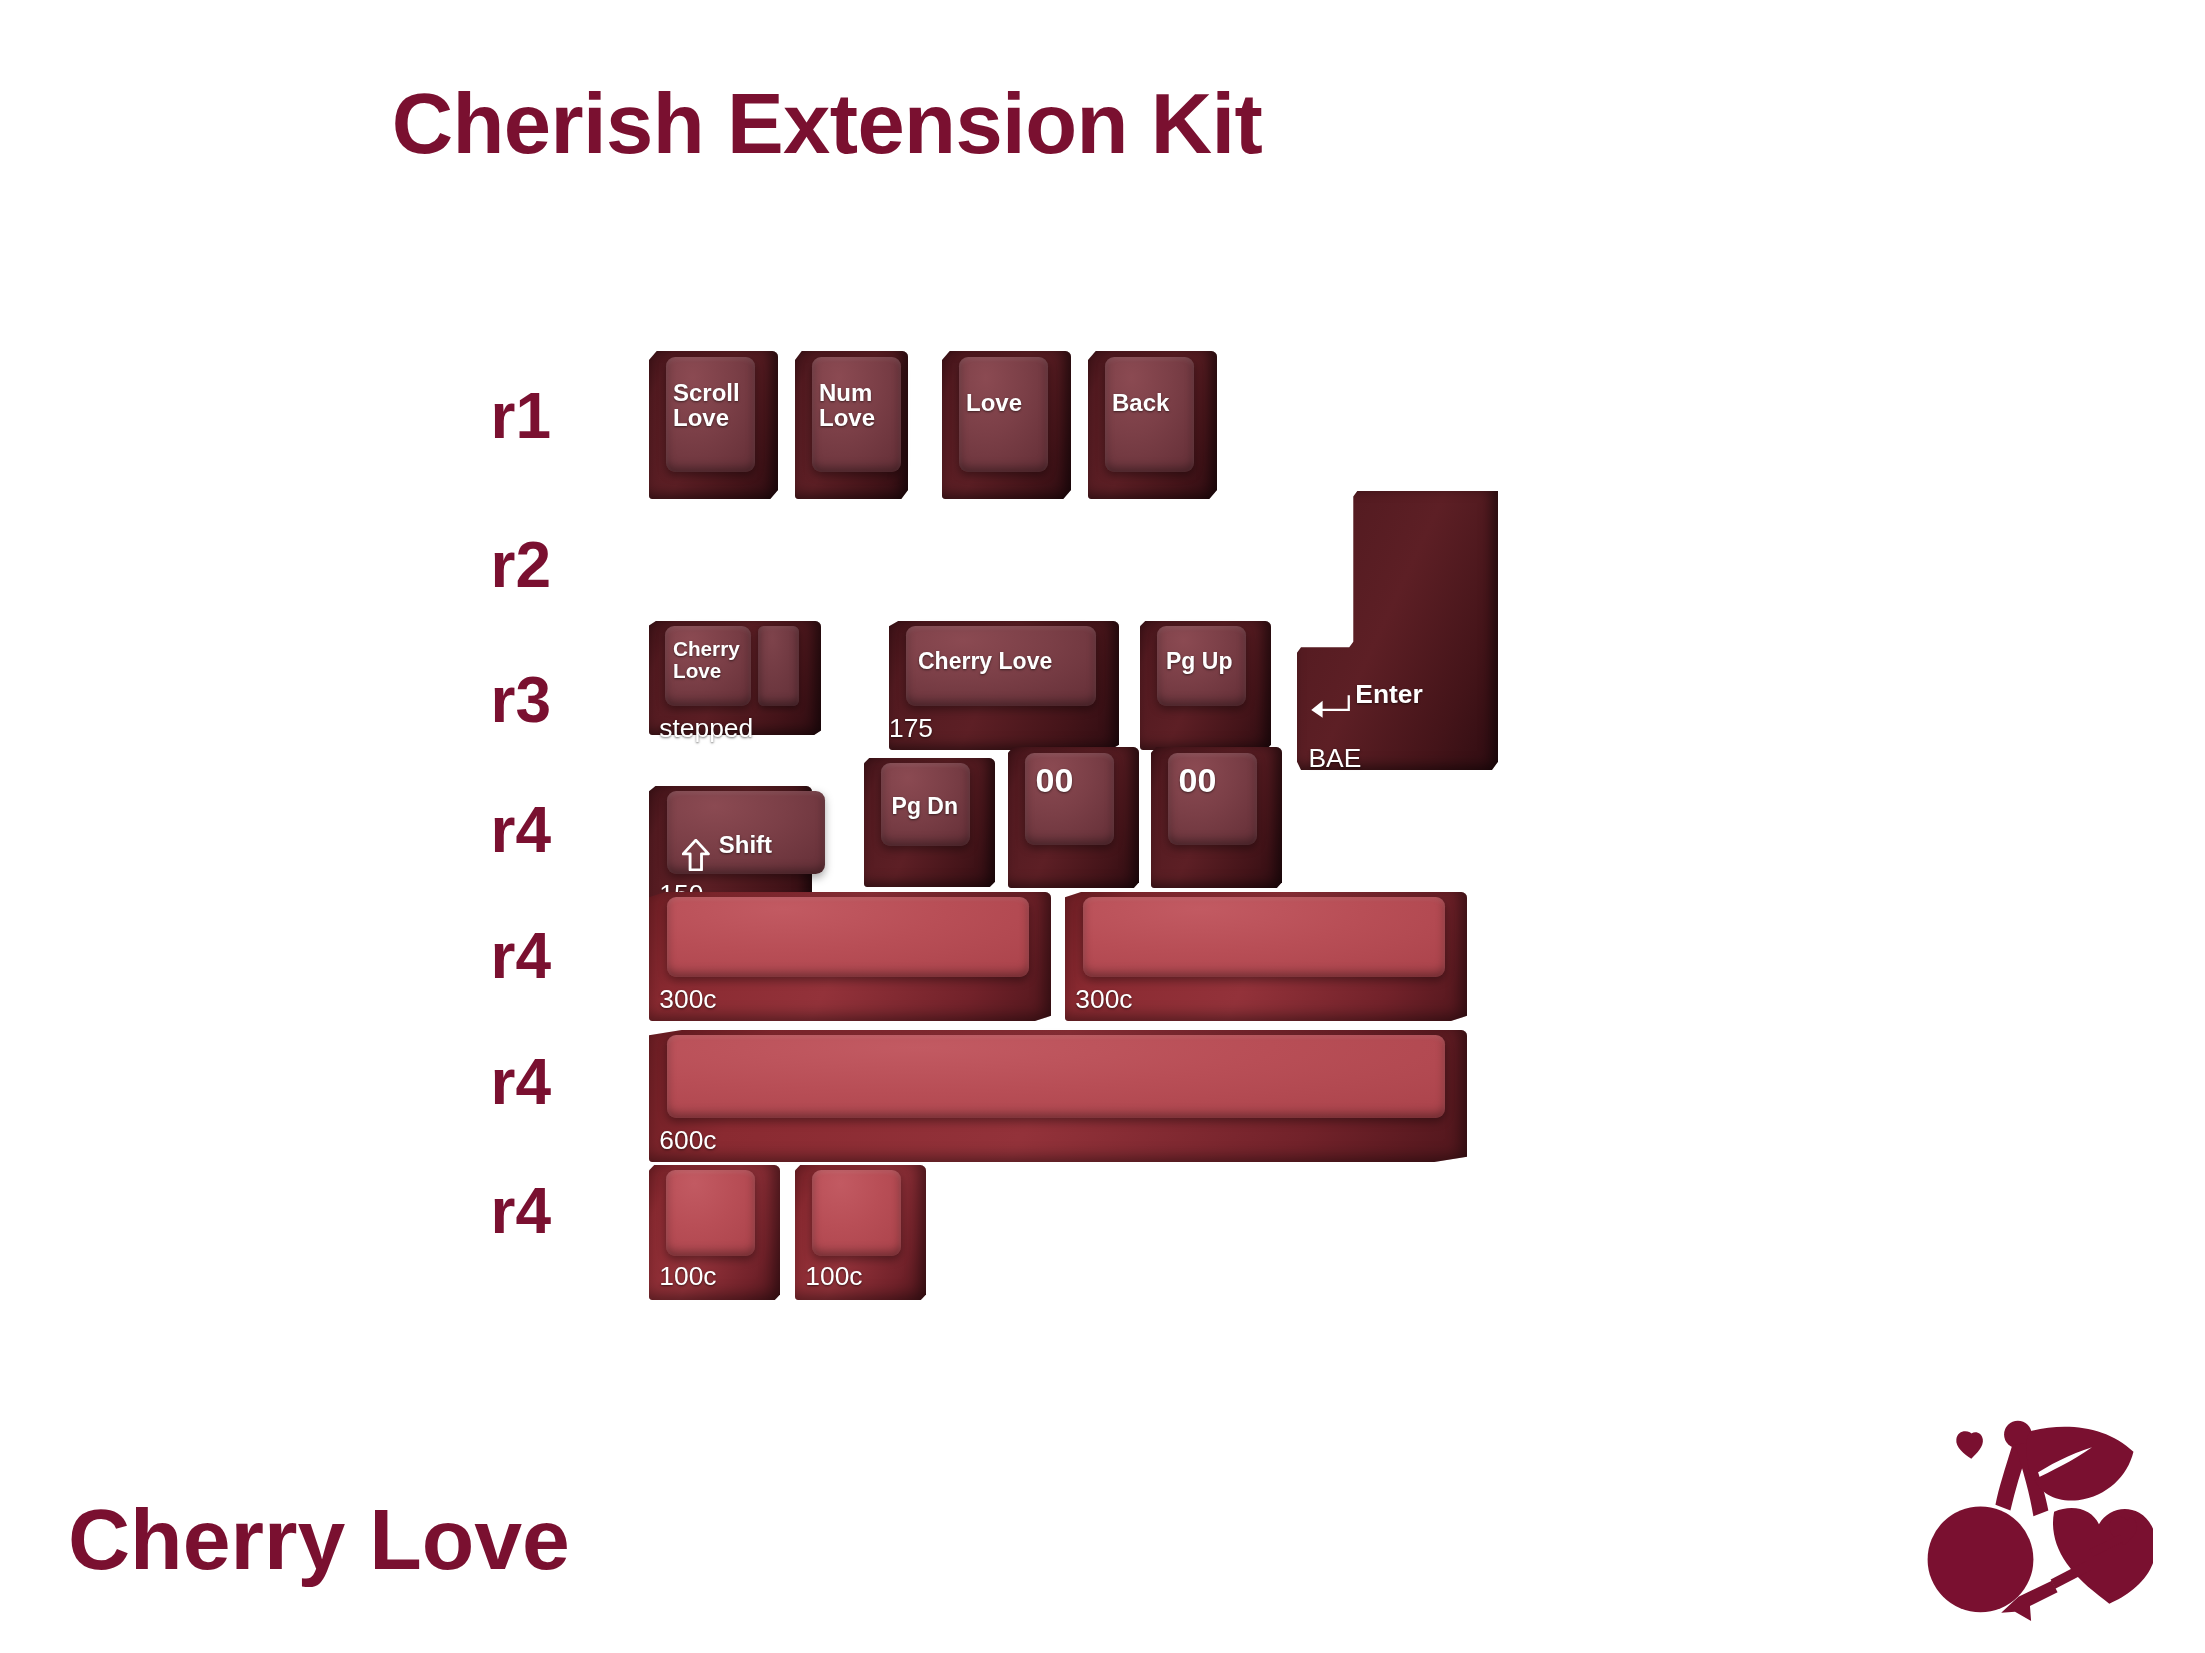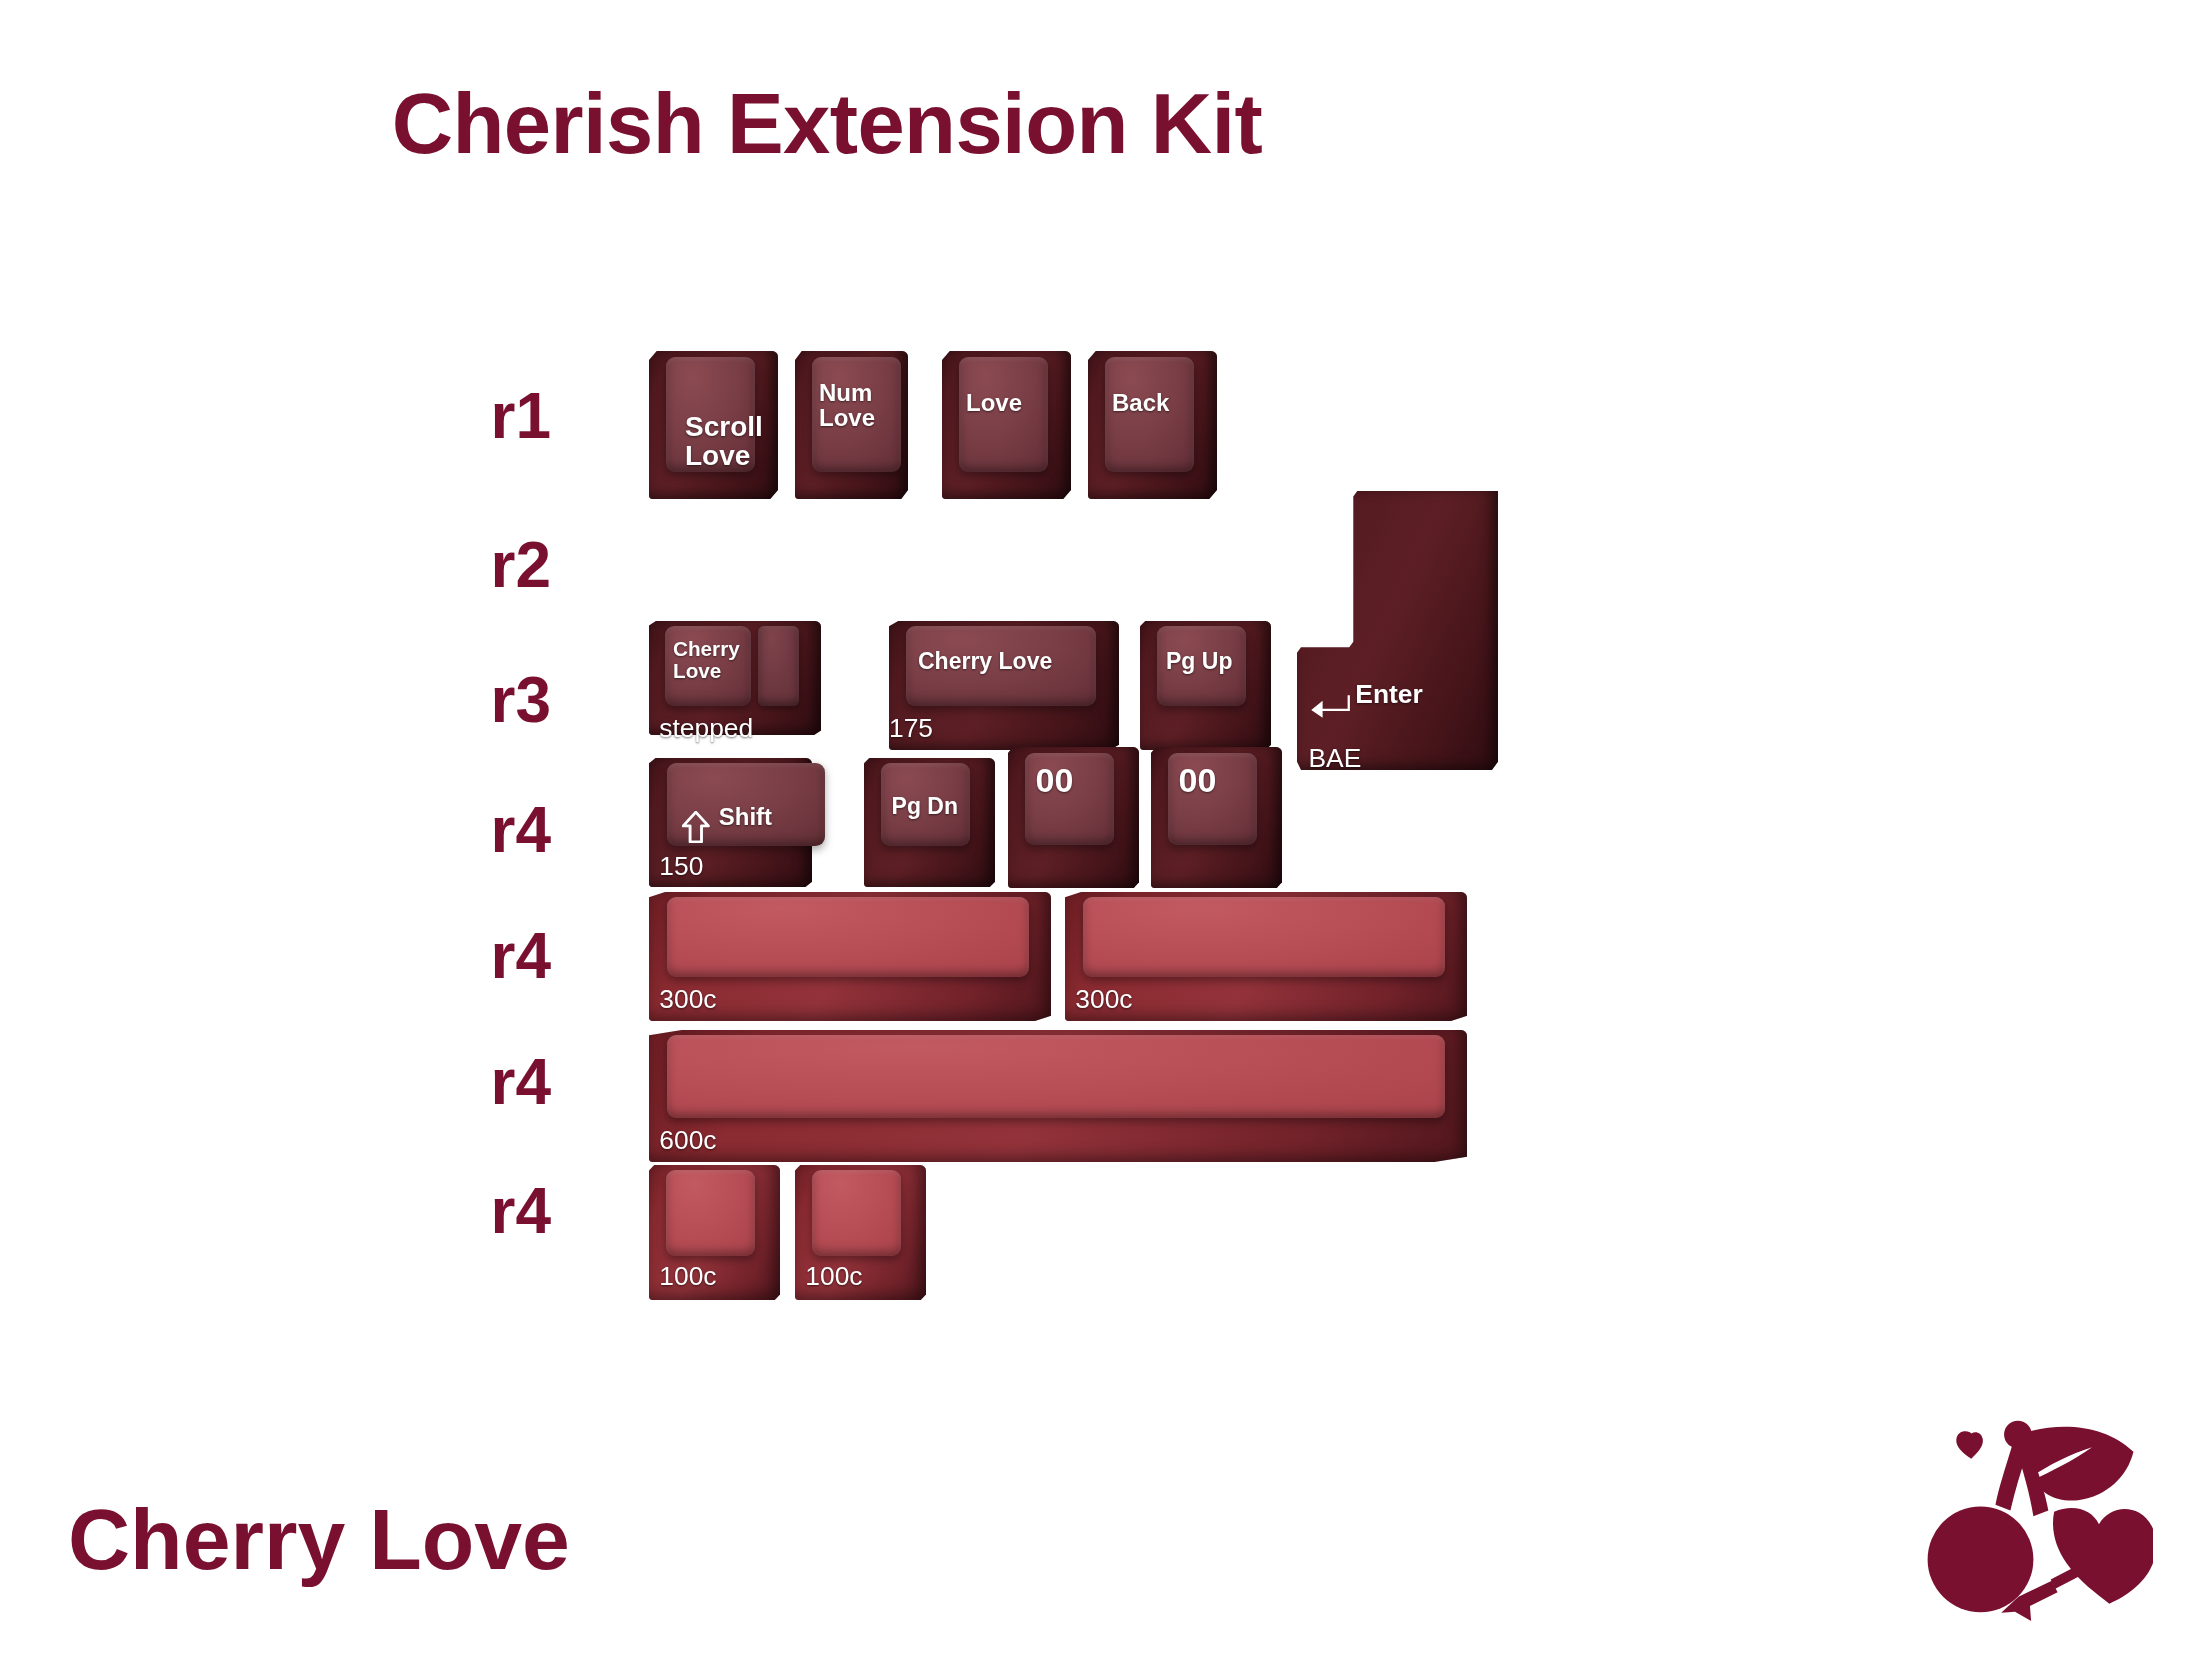--- a/index.html
+++ b/index.html
@@ -163,21 +163,21 @@
 <div class="row-label" style="left:436px; top:528px;">r2</div>
 <div class="row-label" style="left:436px; top:663px;">r3</div>
 <div class="row-label" style="left:436px; top:793px;">r4</div>
 <div class="row-label" style="left:436px; top:919px;">r4</div>
 <div class="row-label" style="left:436px; top:1045px;">r4</div>
 <div class="row-label" style="left:436px; top:1174px;">r4</div>
 
 <div class="keycap r1" style="left:649px; top:351px; width:129px; height:148px;">
   <div class="skirt"></div>
   <div class="top" style="left:17px; top:5.7px; width:89px; height:115px;"></div>
-  <div class="legend" style="left:36px; top:29px; font-size:28px;margin-top:32px;">Scroll
+  <div class="legend" style="left:24px; top:29px; font-size:24px;">Scroll
 Love</div>
 </div>
 
 <div class="keycap r1" style="left:795px; top:351px; width:113px; height:148px;">
   <div class="skirt"></div>
   <div class="top" style="left:17px; top:5.7px; width:89px; height:115px;"></div>
   <div class="legend" style="left:24px; top:29px; font-size:24px;">Num
 Love</div>
 </div>
 
@@ -222,21 +222,21 @@
   <div class="legend" style="left:29px; top:27.6px; font-size:23px;">Cherry Love</div>
   <div class="size-label" style="left:0; top:92px;">175</div>
 </div>
 
 <div class="keycap" style="left:1140px; top:621px; width:131px; height:129px;">
   <div class="skirt"></div>
   <div class="top" style="left:17px; top:4.6px; width:89px; height:80px;"></div>
   <div class="legend" style="left:26px; top:27.6px; font-size:23px;">Pg Up</div>
 </div>
 
-<div class="keycap" style="left:649px; top:758px; width:163px; height:129px;">
+<div class="keycap" style="left:649px; top:786px; width:163px; height:129px;">
   <div class="skirt"></div>
   <div class="top" style="left:18.4px; top:4.6px; width:158px; height:83px;"></div>
   <div class="legend" style="left:33px; top:27.6px; font-size:24px; display:flex; align-items:center;">
     <span class="arrow-up">
       <svg width="27.6" height="32" viewBox="0 0 48 56" aria-hidden="true">
         <path d="M24 2 L46 26 L34 26 L34 54 L14 54 L14 26 L2 26 Z" fill="none" stroke="#ffffff" stroke-width="5" stroke-linejoin="round"></path>
       </svg>
     </span>
     <span>Shift</span>
   </div>

